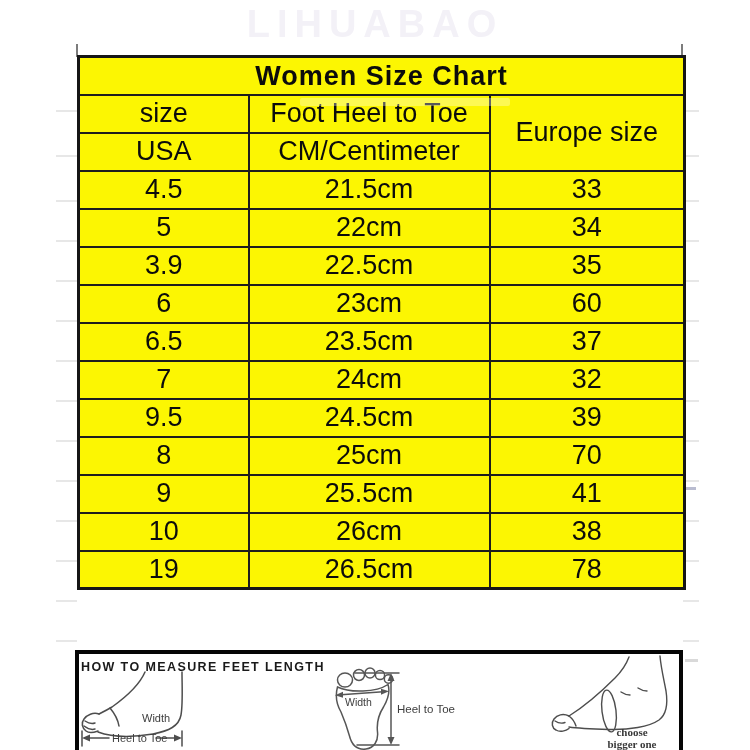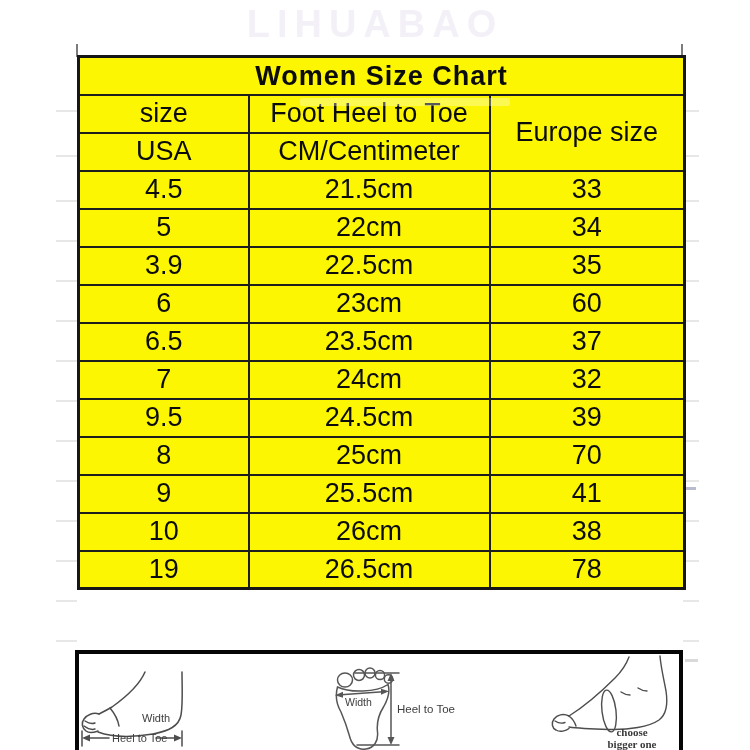--- a/index.html
+++ b/index.html
@@ -205,20 +205,21 @@
       <tr>
         <td>19</td>
         <td>26.5cm</td>
         <td>78</td>
       </tr>
     </tbody>
 </table>
 <div class="title-smudge"></div>
 
 <div class="measure-box">
+  <div class="measure-heading">HOW TO MEASURE FEET LENGTH</div>
 
   <div class="diagram" style="left:0px; top:16px;">
     <svg width="132" height="82" viewBox="0 0 132 82" fill="none" stroke="#4d4d4d" stroke-width="1.5" stroke-linecap="round">
       <path d="M66 2 C60 16 47 27 33 37 C28 40 24 42 20 44"></path>
       <path d="M20 44 C14 42 8 45 5 49 C2 53 3 58 7 61 C11 64 16 62 19 61"></path>
       <path d="M6 51 C9 53 13 54 16 53"></path>
       <path d="M5 56 C9 59 13 60 16 59"></path>
       <path d="M31 38 C36 44 39 50 40 56"></path>
       <path d="M19 62 C35 68 56 67 74 64 C90 61 100 56 102 45 C104 34 103 16 103 2"></path>
 

